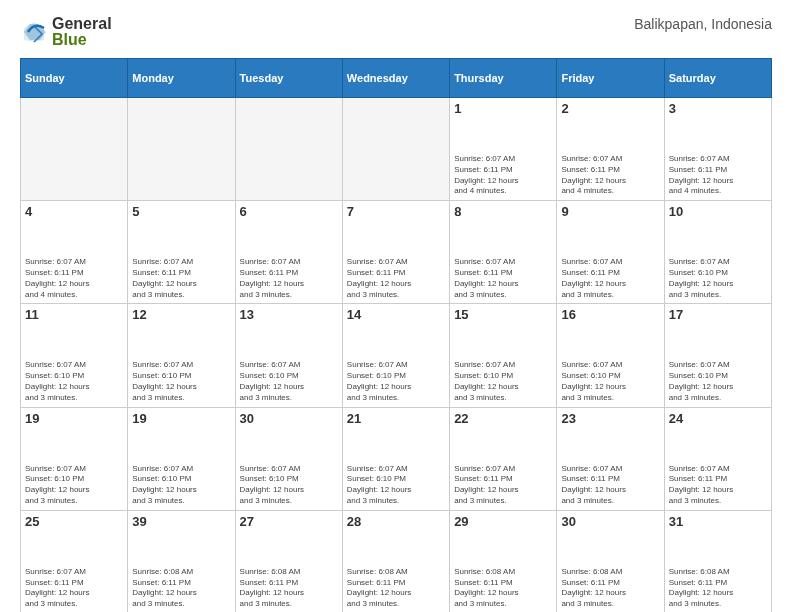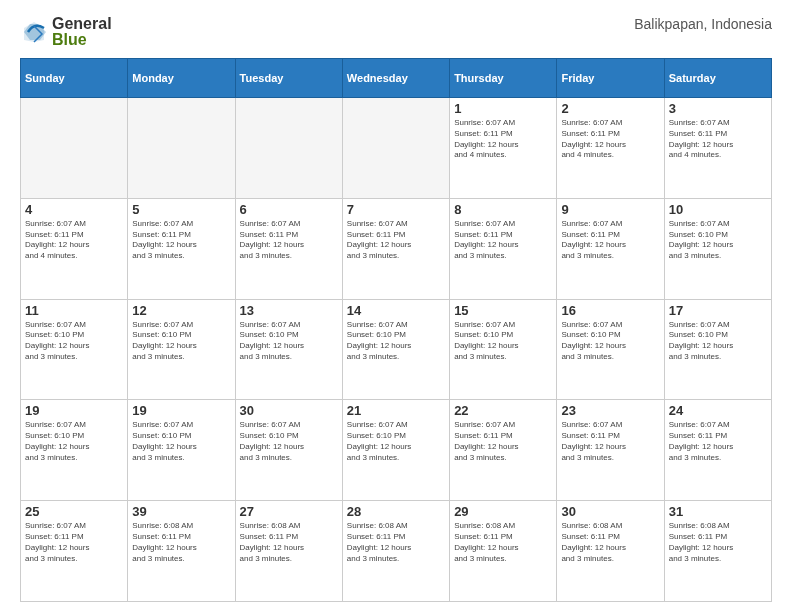--- a/index.html
+++ b/index.html
@@ -93,20 +93,21 @@
       font-size: 13px;
       font-weight: bold;
       color: #333;
       display: block;
       margin-bottom: 2px;
     }
     .day-info {
       font-size: 8px;
       color: #444;
       line-height: 1.35;
+      margin-top: 38px;
     }
   </style>
 </head>
 <body>
 
 <div class="page">
   <div class="header">
     <div class="logo">
       <svg class="logo-icon" viewBox="0 0 28 28">
         <rect x="0" y="0" width="28" height="28" rx="2" fill="#fff"></rect>

